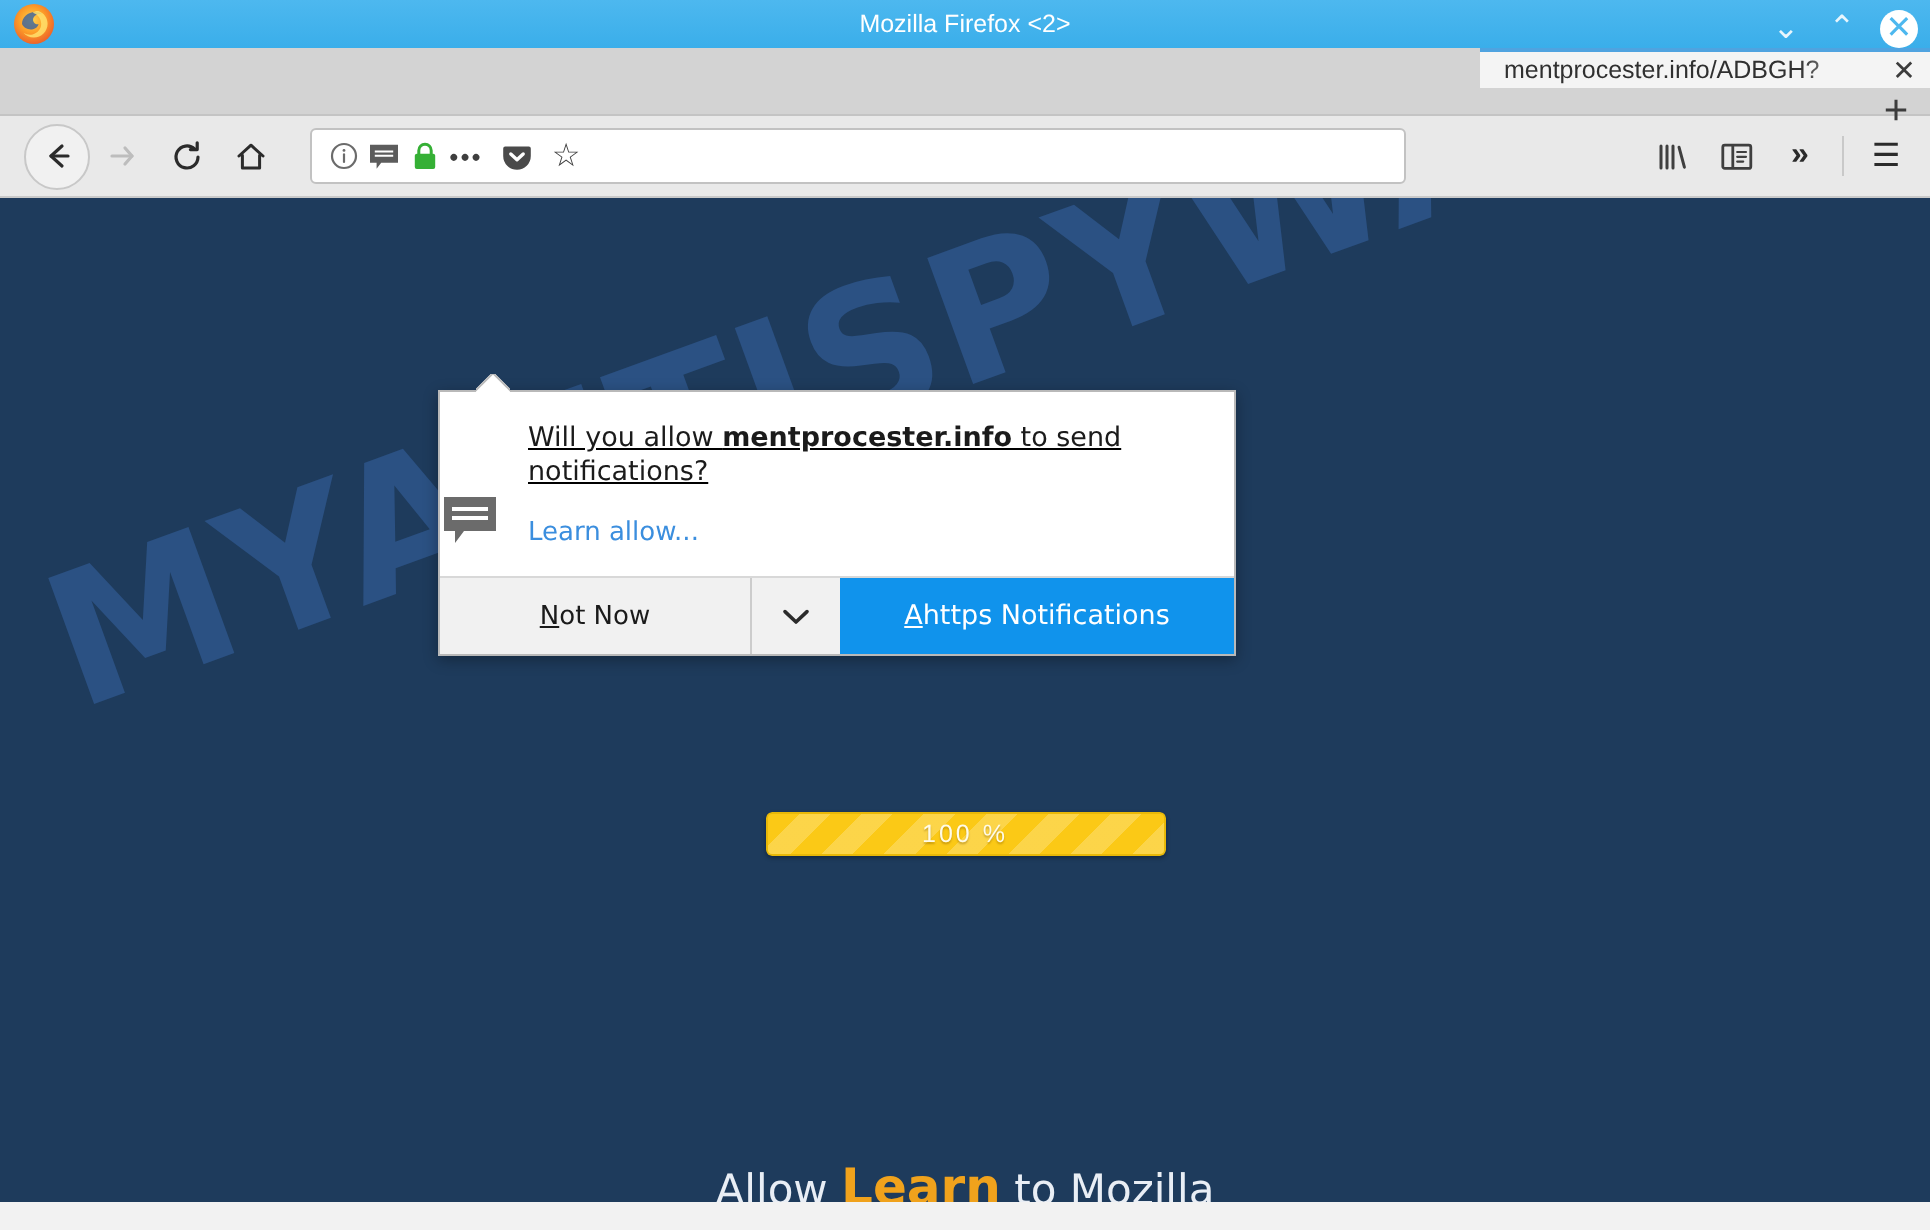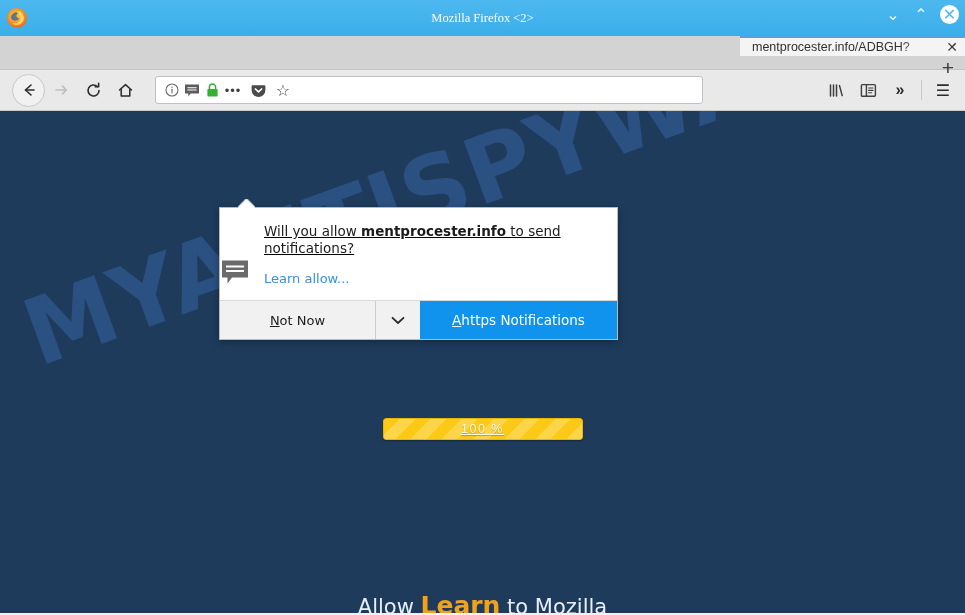--- a/index.html
+++ b/index.html
@@ -10,25 +10,24 @@
     width: 965px;
     height: 615px;
     overflow: hidden;
     font-family: "Liberation Sans", sans-serif;
     background: #f2f2f2;
   }
 
   
   .titlebar {
     position: relative;
-    height: 36px;
+    height: 24px;
     background: linear-gradient(to bottom, #4db8ef 0%, #3aaeea 100%);
     display: flex;
     align-items: center;
-    font-family: Liberation Serif, serif;
   }
   .ff-logo {
     width: 22px;
     height: 22px;
     margin-left: 6px;
     position: relative;
     flex: 0 0 auto;
   }
   .ff-logo svg { display: block; }
   .titlebar-title {
@@ -256,21 +255,20 @@
     align-items: center;
     justify-content: center;
     box-sizing: border-box;
     border: 1px solid #e8b808;
   }
   .progress-label {
     font-size: 12.5px;
     color: #fffbe8;
     letter-spacing: 1.5px;
     text-shadow: 0 1px 1px rgba(120,80,0,0.4);
-    text-decoration: underline;
   }
   .cta {
     position: absolute;
     top: 480px;
     left: 50%;
     transform: translateX(-50%);
     font-size: 21px;
     color: #e9eef5;
     white-space: nowrap;
     font-family: "DejaVu Sans", sans-serif;

